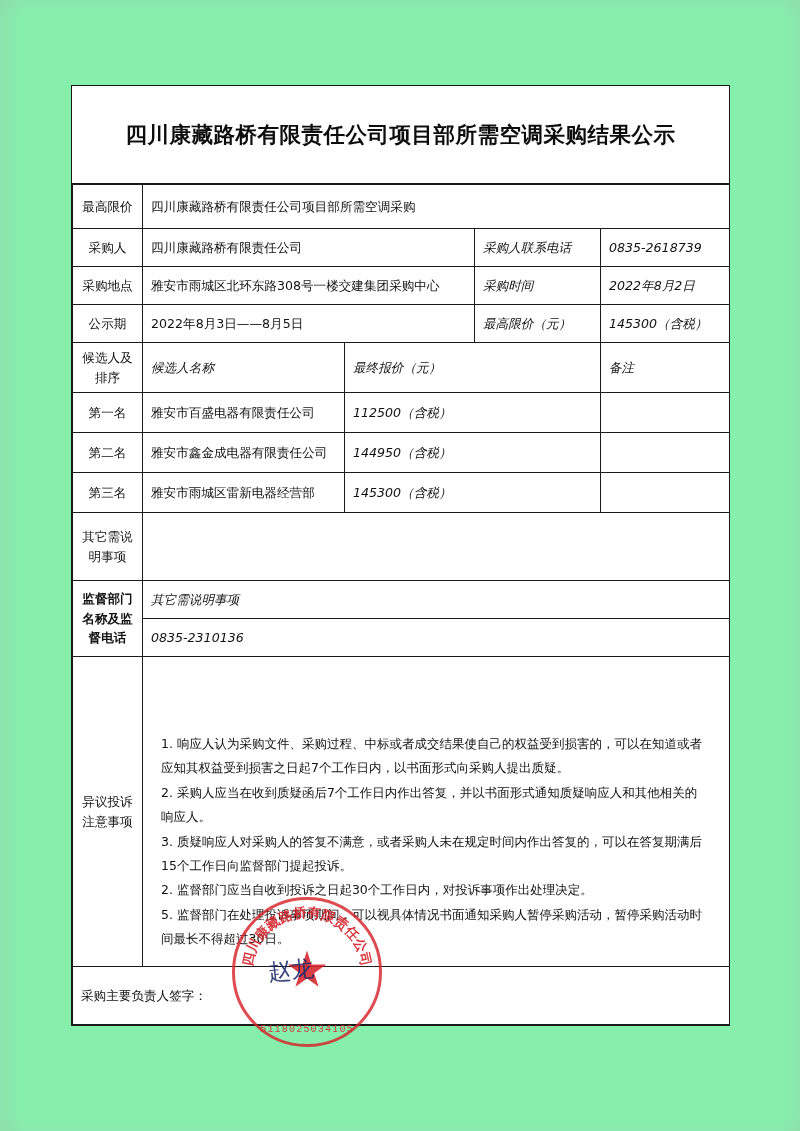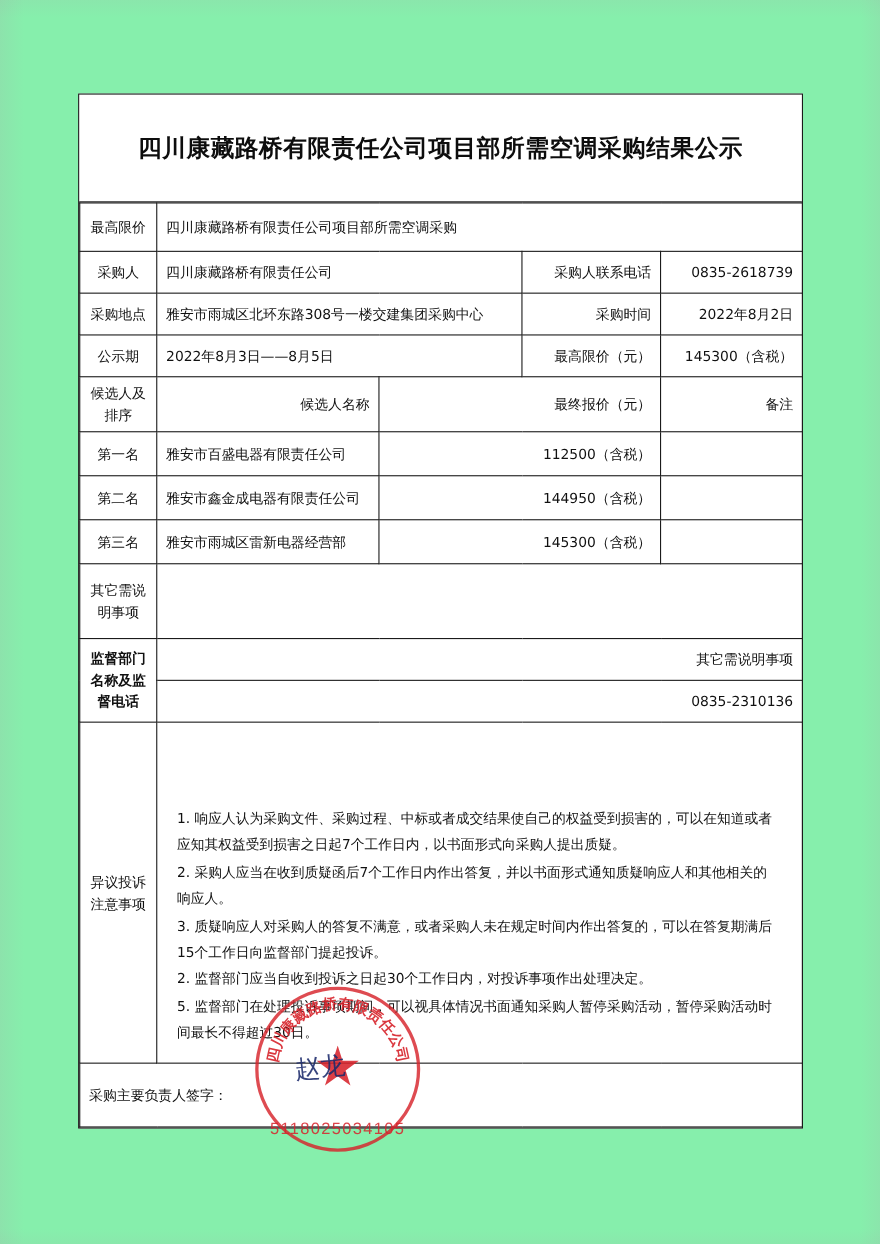--- a/index.html
+++ b/index.html
@@ -67,21 +67,21 @@
     vertical-align: middle;
     color: #111;
   }
   td.lbl {
     width: 70px;
     text-align: center;
     padding: 4px 4px;
     line-height: 1.35;
   }
   td.val { text-align: left; }
-  td.ctr { text-align: right; }
+  td.ctr { text-align: left; font-style: italic; }
   .no-bottom { border-bottom: none; font-weight: bold; }
 
   .r-proj { height: 44px; }
   .r-std  { height: 38px; }
   .r-cand-head { height: 46px; margin-left: 37px; }
   .r-cand { height: 40px; }
   .r-other { height: 68px; }
   .r-sup1 { height: 38px; }
   .r-sup2 { height: 38px; }
   .r-notes { height: 286px; }
@@ -135,24 +135,24 @@
     font-size: 13.5px;
     font-weight: bold;
     opacity: 0.9;
   }
   .seal .num {
     position: absolute;
     left: 50%;
     bottom: 12px;
     transform: translateX(-50%);
     color: #d7232b;
-    font-size: 15px;
+    font-size: 10px;
     letter-spacing: 1.2px;
     opacity: 0.85;
-    font-family: Liberation Sans, sans-serif;
+    font-family: Liberation Mono, monospace;
   }
   .signature {
     position: absolute;
     left: 268px;
     top: 955px;
     color: #1b2a6b;
     font-size: 23px;
     font-family: "DejaVu Serif", "Liberation Serif", serif;
     transform: rotate(-6deg);
     opacity: 0.88;

